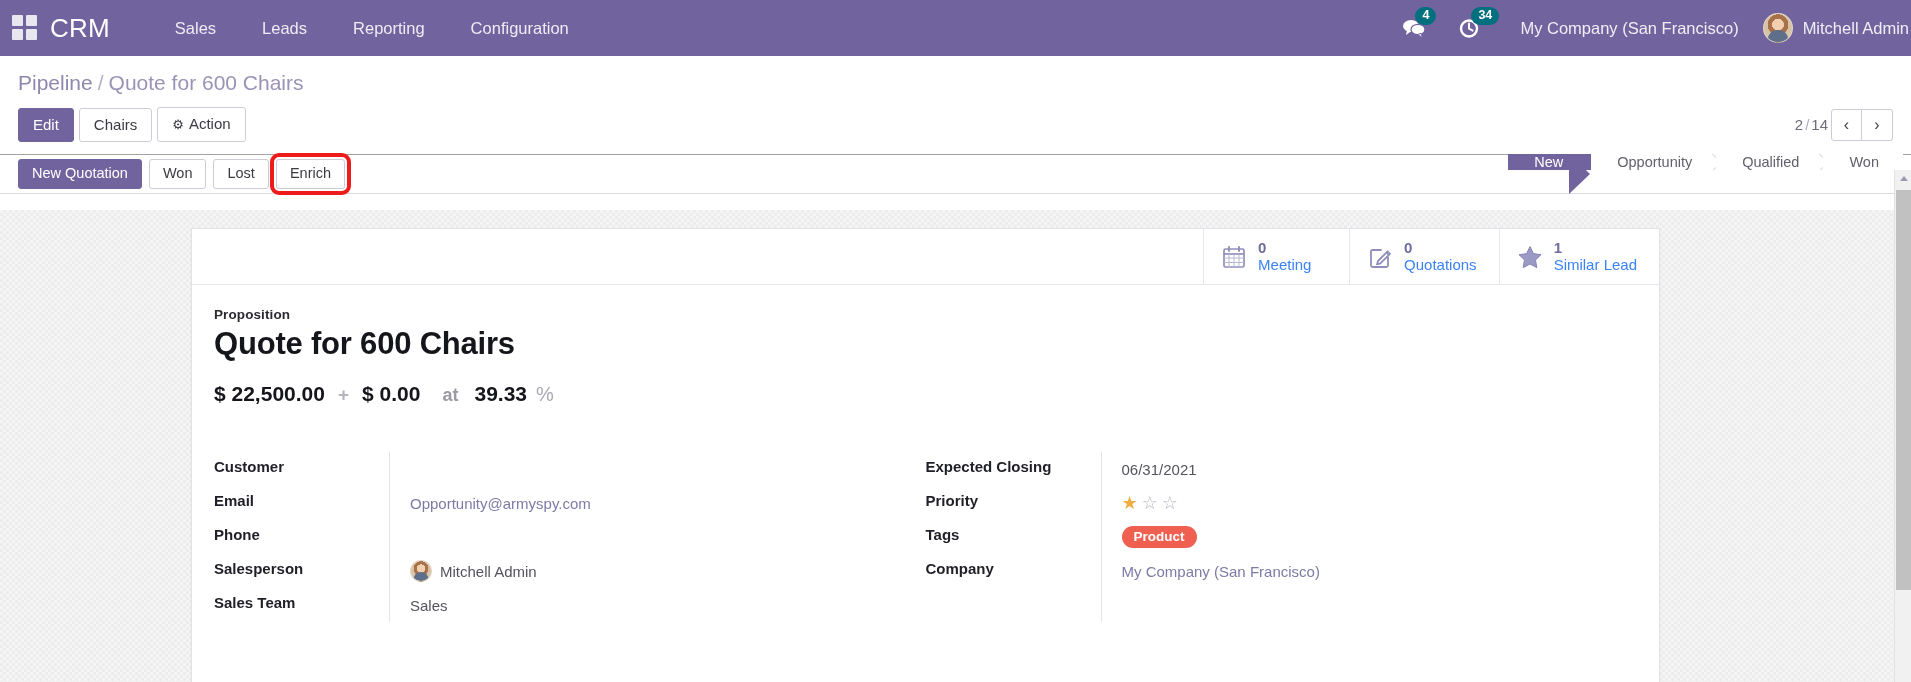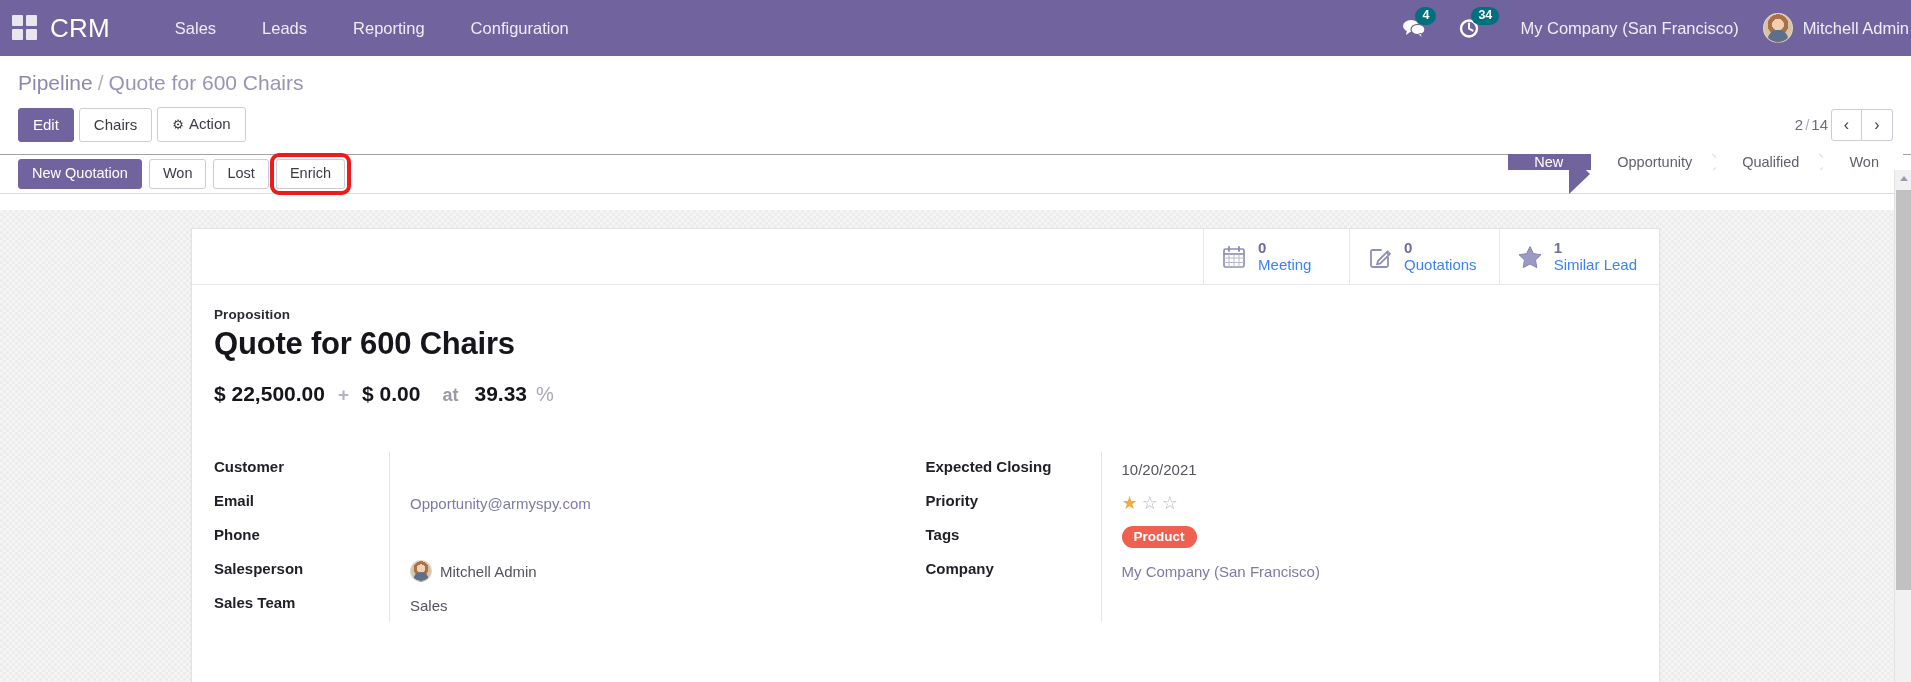--- a/index.html
+++ b/index.html
@@ -520,21 +520,21 @@
             <div class="frow">
               <div class="flabel">Sales Team</div>
               <div class="fvalue">Sales</div>
             </div>
           </div>
 
           <div class="col right">
 
             <div class="frow">
               <div class="flabel">Expected Closing</div>
-              <div class="fvalue">10/20/2021</div>
+              <div class="fvalue">06/31/2021</div>
             </div>
 
             <div class="frow">
               <div class="flabel">Priority</div>
               <div class="fvalue">
                 <span class="stars">
                   <span class="star on">★</span>
                   <span class="star">☆</span>
                   <span class="star">☆</span>
                 </span>

